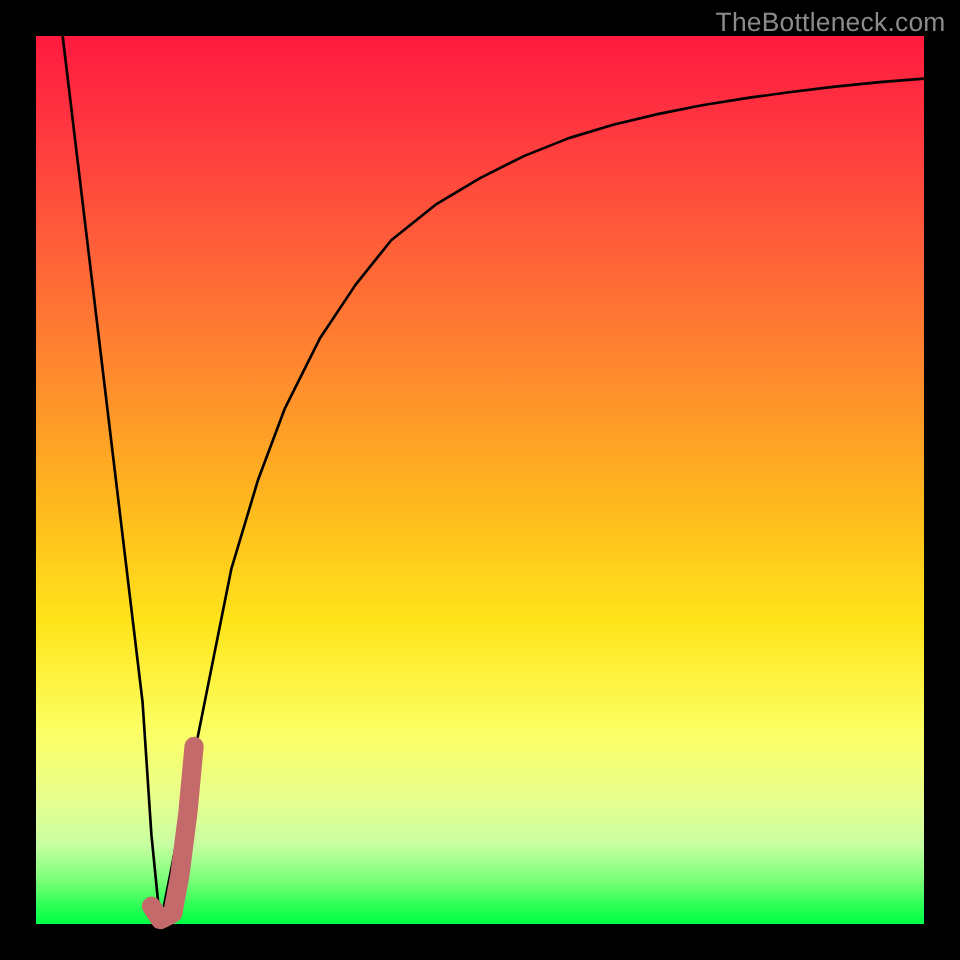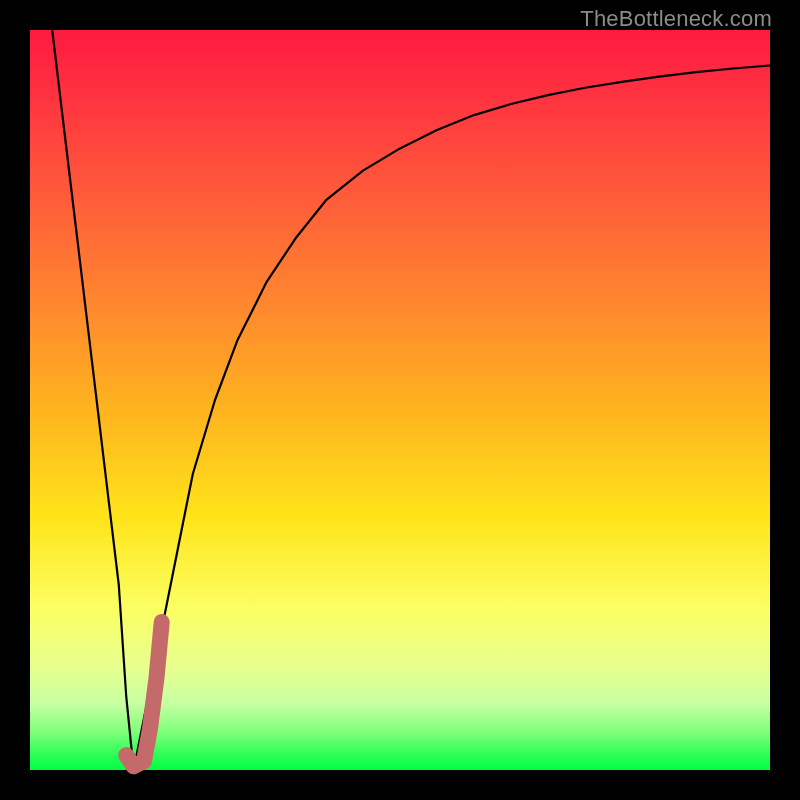--- a/index.html
+++ b/index.html
@@ -38,21 +38,21 @@
       #e8ff8e 86%,
       #c8ffa2 91%,
       #7cff78 95%,
       #2bff55 98%,
       #00ff44 100%
     );
   }
   .watermark {
     position: absolute;
     top: 6px;
-    right: 28px;
+    right: 12px;
     color: #8b8b8b;
     font-size: 22px;
     letter-spacing: 0.2px;
     font-weight: 500;
     user-select: none;
   }
   svg.overlay {
     position: absolute;
     top: 30px;
     left: 30px;

